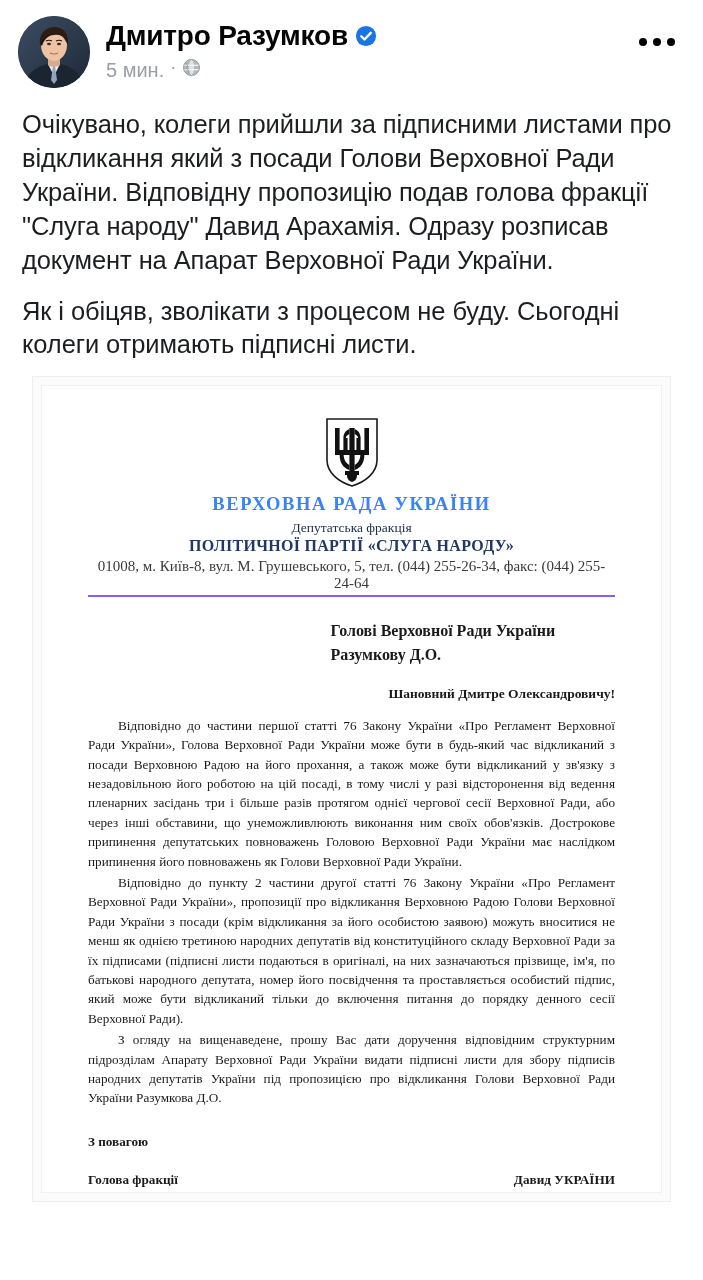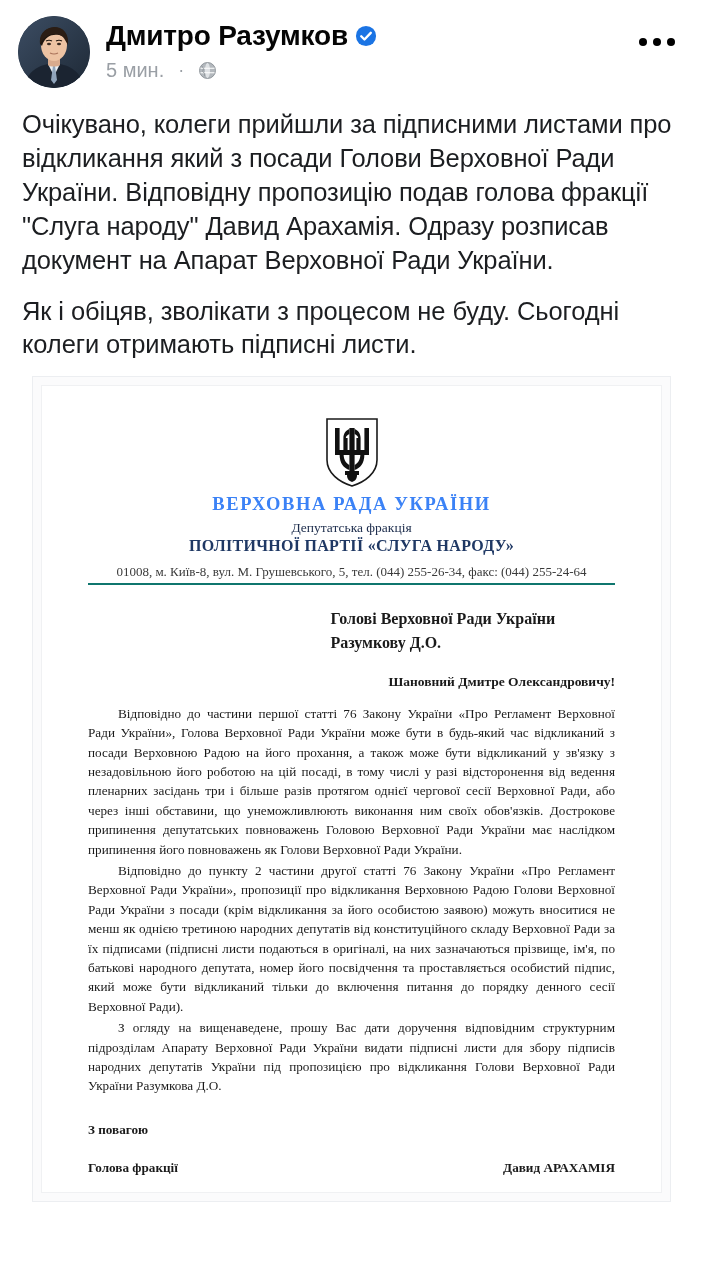--- a/index.html
+++ b/index.html
@@ -55,22 +55,22 @@
     white-space: nowrap;
   }
   .verified {
     width: 22px;
     height: 22px;
     flex: 0 0 22px;
     display: block;
   }
   .meta-row {
     display: flex;
-    align-items: center;
-    gap: 14px;
+    align-items: flex-start;
+    gap: 6px;
     margin-top: 6px;
   }
   .timestamp {
     font-size: 20px;
     color: #9a9fa5;
     line-height: 1.2;
   }
   .meta-dot {
     font-size: 18px;
     color: #9a9fa5;
@@ -156,25 +156,25 @@
     text-align: center;
     font-size: 16px;
     font-weight: bold;
     letter-spacing: 0.3px;
     color: #1f3864;
     margin-top: 1px;
     font-family: "Liberation Serif", serif;
   }
   .doc-address {
     text-align: center;
-    font-size: 13px;
+    font-size: 15px;
     color: #3a3a3a;
-    margin-top: 9px;
+    margin-top: 3px;
     padding-bottom: 3px;
-    border-bottom: 2px solid #0f766e;
+    border-bottom: 2px solid #8b5cf6;
     font-family: "Liberation Serif", serif;
   }
   .doc-addressee {
     margin-top: 22px;
     margin-left: 46%;
     font-size: 16px;
     font-weight: bold;
     line-height: 1.45;
   }
   .doc-salutation {
@@ -319,19 +319,19 @@
       <div class="doc-paragraphs">
         <p>Відповідно до частини першої статті 76 Закону України «Про Регламент Верховної Ради України», Голова Верховної Ради України може бути в будь-який час відкликаний з посади Верховною Радою на його прохання, а також може бути відкликаний у зв'язку з незадовільною його роботою на цій посаді, в тому числі у разі відсторонення від ведення пленарних засідань три і більше разів протягом однієї чергової сесії Верховної Ради, або через інші обставини, що унеможливлюють виконання ним своїх обов'язків. Дострокове припинення депутатських повноважень Головою Верховної Ради України має наслідком припинення його повноважень як Голови Верховної Ради України.</p>
         <p>Відповідно до пункту 2 частини другої статті 76 Закону України «Про Регламент Верховної Ради України», пропозиції про відкликання Верховною Радою Голови Верховної Ради України з посади (крім відкликання за його особистою заявою) можуть вноситися не менш як однією третиною народних депутатів від конституційного складу Верховної Ради за їх підписами (підписні листи подаються в оригіналі, на них зазначаються прізвище, ім'я, по батькові народного депутата, номер його посвідчення та проставляється особистий підпис, який може бути відкликаний тільки до включення питання до порядку денного сесії Верховної Ради).</p>
         <p>З огляду на вищенаведене, прошу Вас дати доручення відповідним структурним підрозділам Апарату Верховної Ради України видати підписні листи для збору підписів народних депутатів України під пропозицією про відкликання Голови Верховної Ради України Разумкова Д.О.</p>
       </div>
 
       <div class="doc-regards">З повагою</div>
 
       <div class="doc-signature">
         <span>Голова фракції</span>
-        <span>Давид АРАХАМІЯ</span>
+        <span>Давид УКРАЇНИ</span>
       </div>
 
     </div>
   </div>
 
 </div>
 
 </body></html>

